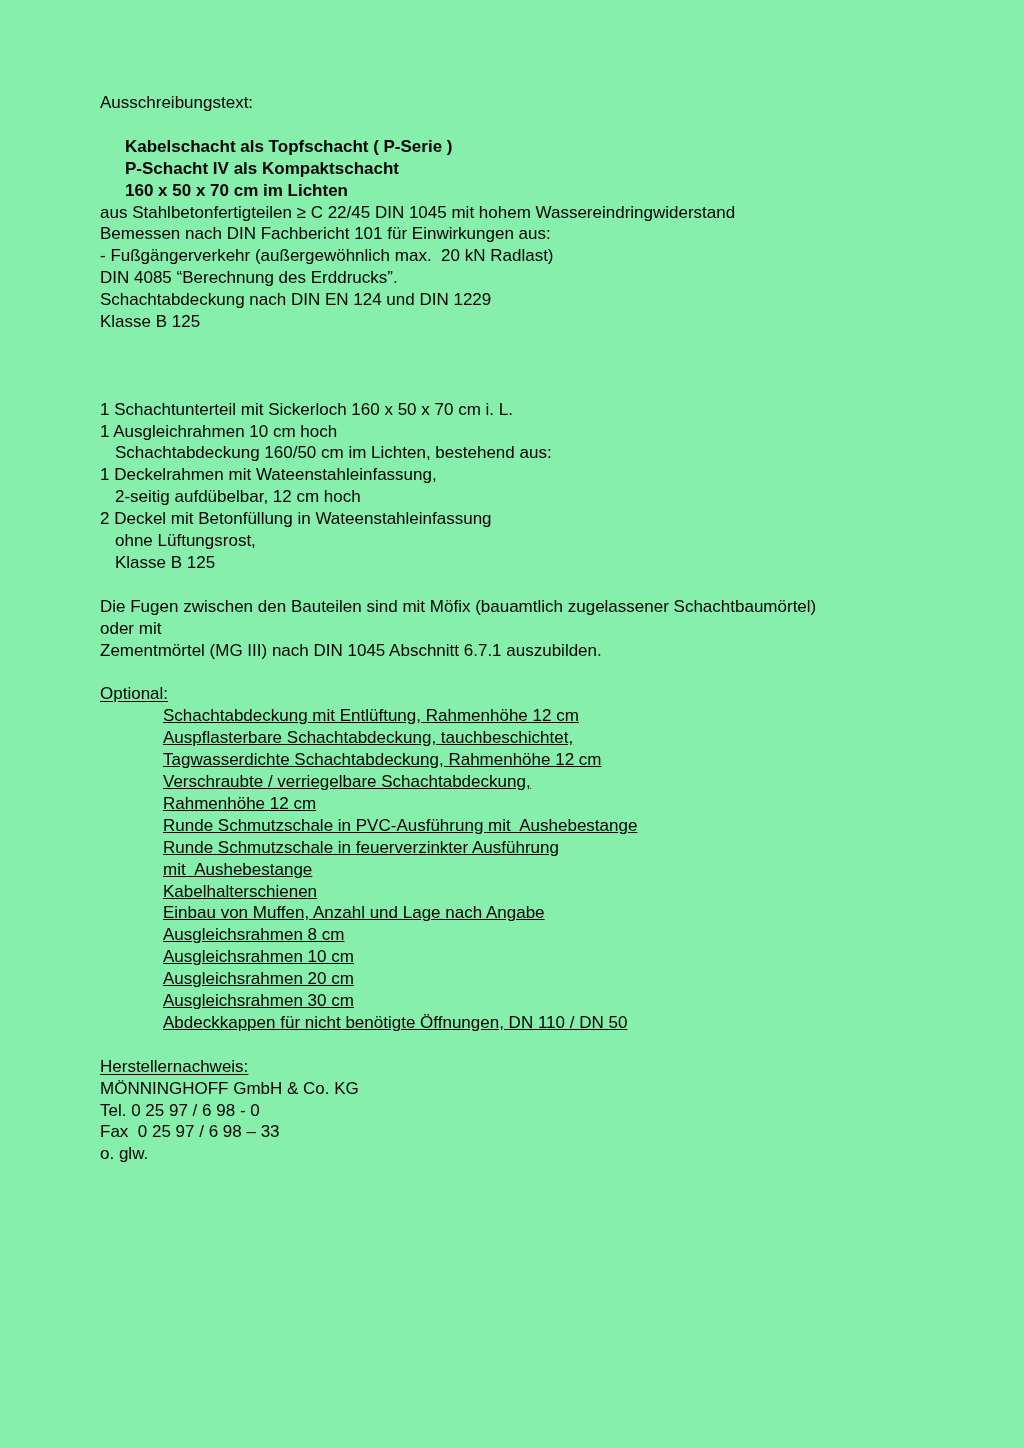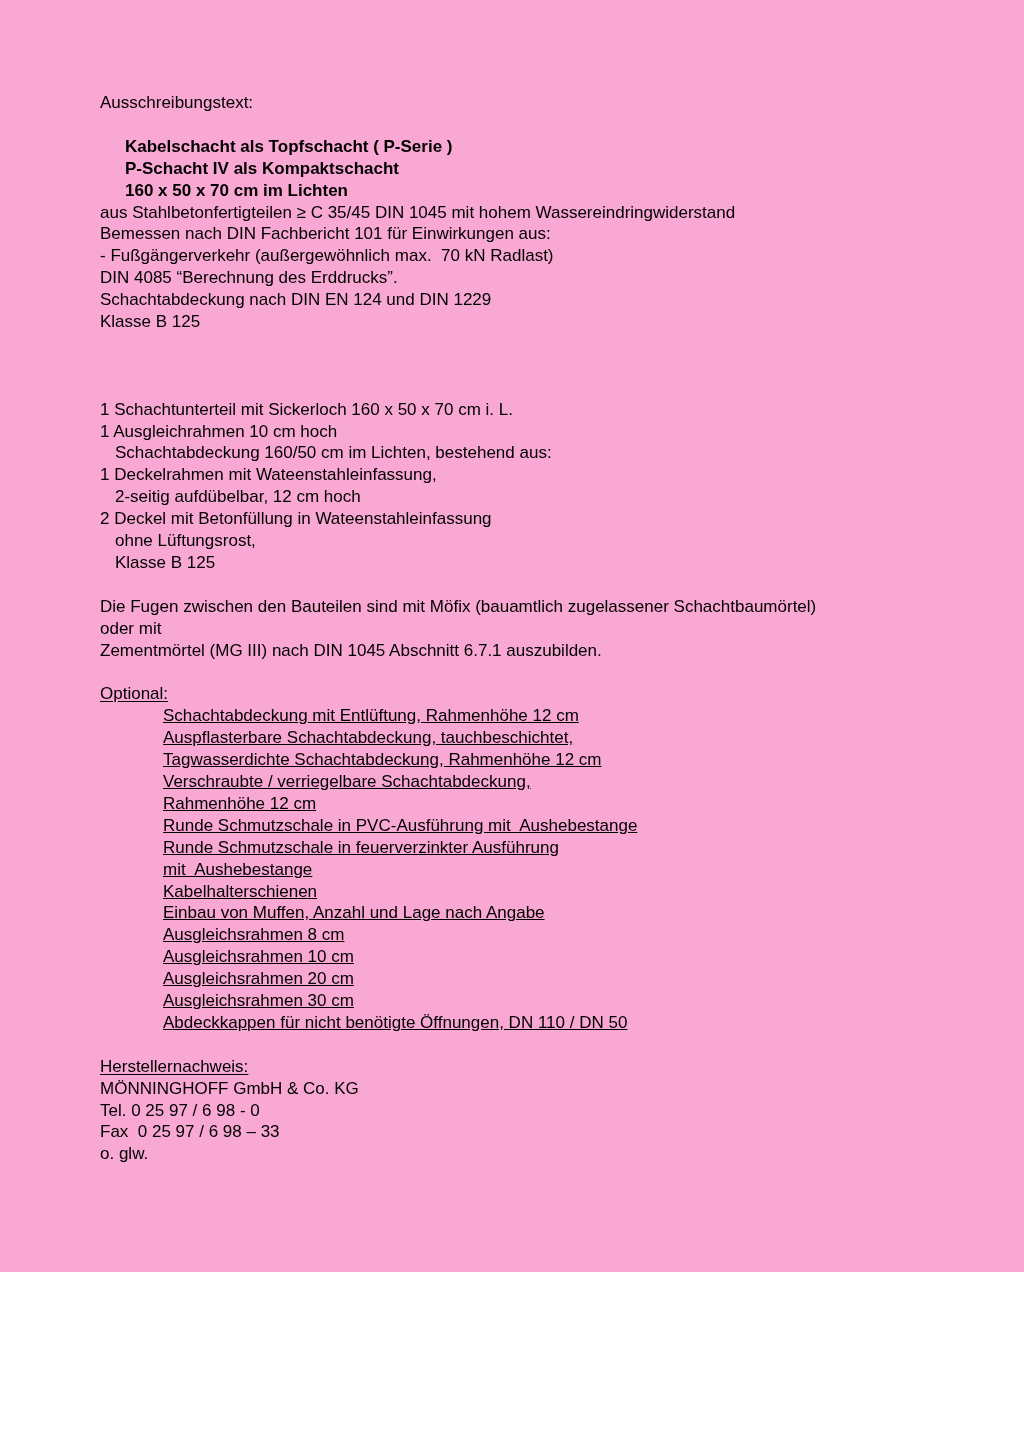--- a/index.html
+++ b/index.html
@@ -3,22 +3,22 @@
 <meta charset="utf-8">
 <style>
   html, body {
     margin: 0;
     padding: 0;
     background: #ffffff;
   }
   .canvas {
     position: relative;
     width: 1024px;
-    height: 1272px;
-    background: #f9a8d4;
+    height: 1448px;
+    background: #86efac;
     overflow: hidden;
   }
   .doc {
     position: absolute;
     top: 92px;
     left: 100px;
     width: 860px;
     font-family: "Liberation Sans", sans-serif;
     font-size: 17px;
     line-height: 21.9px;
@@ -44,23 +44,23 @@
     <p class="line">Ausschreibungstext:</p>
     <div class="gap"></div>
 
     <div>
         <p class="line bold">Kabelschacht als Topfschacht ( P-Serie )</p>
         <p class="line bold">P-Schacht IV als Kompaktschacht</p>
         <p class="line bold">160 x 50 x 70 cm im Lichten</p>
       </div>
 
     <div>
-        <p class="line">aus Stahlbetonfertigteilen ≥ C 35/45 DIN 1045 mit hohem Wassereindringwiderstand</p>
+        <p class="line">aus Stahlbetonfertigteilen ≥ C 22/45 DIN 1045 mit hohem Wassereindringwiderstand</p>
         <p class="line">Bemessen nach DIN Fachbericht 101 für Einwirkungen aus:</p>
-        <p class="line">- Fußgängerverkehr (außergewöhnlich max.  70 kN Radlast)</p>
+        <p class="line">- Fußgängerverkehr (außergewöhnlich max.  20 kN Radlast)</p>
         <p class="line">DIN 4085 “Berechnung des Erddrucks”.</p>
         <p class="line">Schachtabdeckung nach DIN EN 124 und DIN 1229</p>
         <p class="line">Klasse B 125</p>
       </div>
     <div class="gap"></div>
 
     <div class="gap"></div>
 
     <div class="gap"></div>
 

